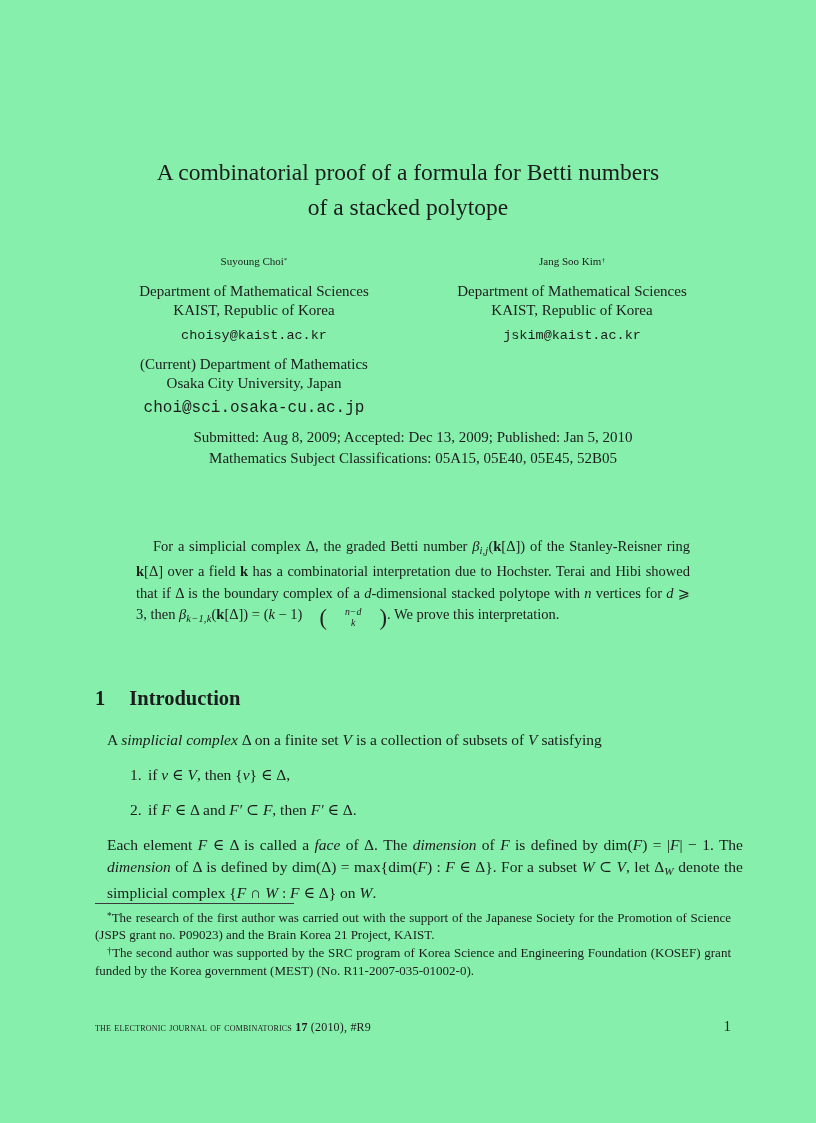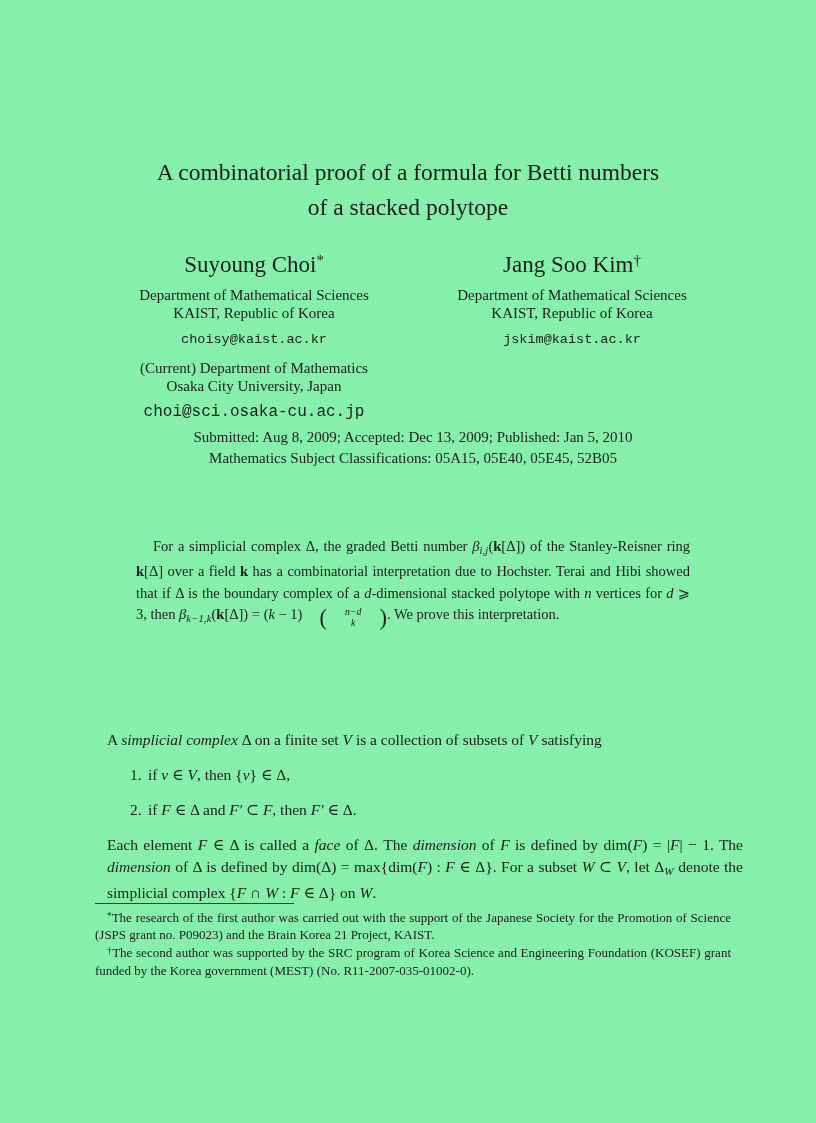--- a/index.html
+++ b/index.html
@@ -14,21 +14,21 @@
   }
   .abs { position:absolute; }
 
   
   .title-block { left:0; right:0; top:155px; text-align:center; }
   .title-line { font-size:23.5px; line-height:35px; }
 
   
   .authors-row { left:95px; width:636px; top:248px; display:flex; }
   .author-col { flex:1; text-align:center; }
-  .author-name { font-size:23px; line-height:24px; }
+  .author-name { font-size:11px; line-height:24px; }
   .author-marker { font-size:0.65em; vertical-align:0.45em; }
   .affil { margin-top:9px; font-size:15px; line-height:18.5px; }
   .email { margin-top:8px; font-family:"Liberation Mono","DejaVu Sans Mono",monospace; font-size:13.5px; line-height:18px; }
   .current { margin-top:10px; font-size:15px; line-height:18.5px; }
   .email2 { margin-top:7px; font-family:"Liberation Mono","DejaVu Sans Mono",monospace; font-size:16px; line-height:18px; }
 
   
   .dates-block { left:95px; width:636px; top:427px; text-align:center; font-size:15px; line-height:21px; }
 
   
@@ -113,34 +113,41 @@
     <div class="abstract-text"><span class="seg-t">For a simplicial complex Δ, the graded Betti number </span><span class="seg-i">β</span><span class="seg-sub">i,j</span><span class="seg-t">(</span><span class="seg-b">k</span><span class="seg-t">[Δ]) of the Stanley-Reisner ring </span><span class="seg-b">k</span><span class="seg-t">[Δ] over a field </span><span class="seg-b">k</span><span class="seg-t"> has a combinatorial interpretation due to Hochster. Terai and Hibi showed that if Δ is the boundary complex of a </span><span class="seg-i">d</span><span class="seg-t">-dimensional stacked polytope with </span><span class="seg-i">n</span><span class="seg-t"> vertices for </span><span class="seg-i">d</span><span class="seg-t"> ⩾ 3, then </span><span class="seg-i">β</span><span class="seg-sub">k−1,k</span><span class="seg-t">(</span><span class="seg-b">k</span><span class="seg-t">[Δ]) = (</span><span class="seg-i">k</span><span class="seg-t"> − 1)</span><span class="binom">
           <span class="paren">(</span>
           <span class="frac">
             <span>n−d</span>
             <span>k</span>
           </span>
           <span class="paren">)</span>
         </span><span class="seg-t">. We prove this interpretation.</span></div>
   </div>
 
+  <div class="abs section-heading">
+    <span class="section-number">1</span><span>Introduction</span>
+  </div>
 
   <div class="abs intro">
     <div class="para"><span class="seg-t">A </span><span class="seg-i">simplicial complex</span><span class="seg-t"> Δ on a finite set </span><span class="seg-i">V</span><span class="seg-t"> is a collection of subsets of </span><span class="seg-i">V</span><span class="seg-t"> satisfying</span></div>
     <div class="list-item">
       <span class="item-label">1.</span>
       <span><span class="seg-t">if </span><span class="seg-i">v</span><span class="seg-t"> ∈ </span><span class="seg-i">V</span><span class="seg-t">, then {</span><span class="seg-i">v</span><span class="seg-t">} ∈ Δ,</span></span>
     </div>
     <div class="list-item">
       <span class="item-label">2.</span>
       <span><span class="seg-t">if </span><span class="seg-i">F</span><span class="seg-t"> ∈ Δ and </span><span class="seg-i">F′</span><span class="seg-t"> ⊂ </span><span class="seg-i">F</span><span class="seg-t">, then </span><span class="seg-i">F′</span><span class="seg-t"> ∈ Δ.</span></span>
     </div>
     <div class="para para2"><span class="seg-t">Each element </span><span class="seg-i">F</span><span class="seg-t"> ∈ Δ is called a </span><span class="seg-i">face</span><span class="seg-t"> of Δ. The </span><span class="seg-i">dimension</span><span class="seg-t"> of </span><span class="seg-i">F</span><span class="seg-t"> is defined by dim(</span><span class="seg-i">F</span><span class="seg-t">) = |</span><span class="seg-i">F</span><span class="seg-t">| − 1. The </span><span class="seg-i">dimension</span><span class="seg-t"> of Δ is defined by dim(Δ) = max{dim(</span><span class="seg-i">F</span><span class="seg-t">) : </span><span class="seg-i">F</span><span class="seg-t"> ∈ Δ}. For a subset </span><span class="seg-i">W</span><span class="seg-t"> ⊂ </span><span class="seg-i">V</span><span class="seg-t">, let Δ</span><span class="seg-sub">W</span><span class="seg-t"> denote the simplicial complex {</span><span class="seg-i">F</span><span class="seg-t"> ∩ </span><span class="seg-i">W</span><span class="seg-t"> : </span><span class="seg-i">F</span><span class="seg-t"> ∈ Δ} on </span><span class="seg-i">W</span><span class="seg-t">.</span></div>
   </div>
 
   <div class="abs footnote-area">
     <div class="footnote-rule"></div>
     <div class="footnote"><span class="fn-marker">*</span><span>The research of the first author was carried out with the support of the Japanese Society for the Promotion of Science (JSPS grant no. P09023) and the Brain Korea 21 Project, KAIST.</span></div>
     <div class="footnote"><span class="fn-marker">†</span><span>The second author was supported by the SRC program of Korea Science and Engineering Foundation (KOSEF) grant funded by the Korea government (MEST) (No. R11-2007-035-01002-0).</span></div>
   </div>
 
+  <div class="abs page-footer">
+    <div class="journal-line"><span class="journal-name">the electronic journal of combinatorics</span> <span class="journal-volume">17</span><span> (2010), #R9</span></div>
+    <div class="page-number">1</div>
+  </div>
 
 </div>
 
 </body></html>

